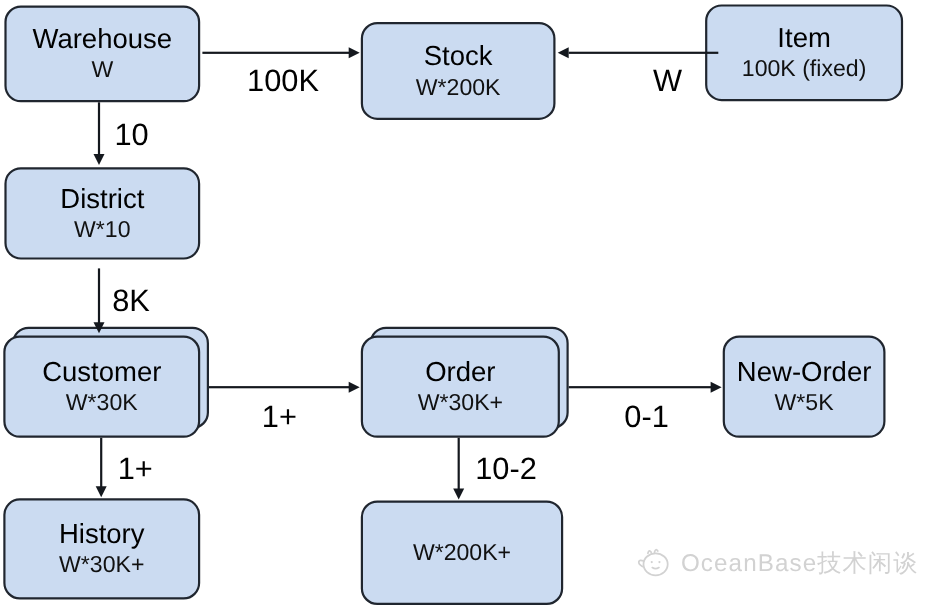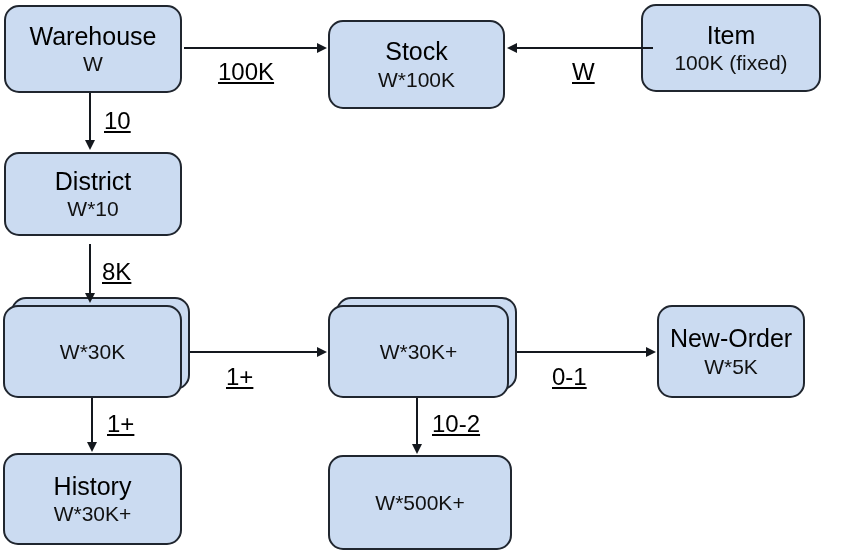--- a/index.html
+++ b/index.html
@@ -51,22 +51,22 @@
     border-top: 5px solid transparent;
     border-bottom: 5px solid transparent;
   }
   .head-down {
     position: absolute; width: 0; height: 0;
     border-top: 10px solid #14181e;
     border-left: 5px solid transparent;
     border-right: 5px solid transparent;
   }
   .edge-label {
-    position: absolute; font-size: 24px; color: #000;
-    text-align: left; white-space: nowrap; text-decoration: underline;
+    position: absolute; font-size: 28px; color: #000;
+    text-align: right; white-space: nowrap;
   }
   #watermark {
     position: absolute; left: 576px; top: 496px;
     display: flex; align-items: center; gap: 7px;
     color: #d2d2d2; font-size: 22px; letter-spacing: 1px;
     text-shadow: -1px -1px 0 #ffffff;
     white-space: nowrap;
   }
   #watermark svg { display: block; }
 </style>
@@ -78,69 +78,71 @@
   <div class="entity" style="left:4px; top:5px; width:178px; height:88px">
     <div class="box-face">
       <div class="entity-title">Warehouse</div>
       <div class="entity-sub">W</div>
     </div>
   </div>
 
   <div class="entity" style="left:328px; top:20px; width:177px; height:89px">
     <div class="box-face">
       <div class="entity-title">Stock</div>
-      <div class="entity-sub">W*100K</div>
+      <div class="entity-sub">W*200K</div>
     </div>
   </div>
 
   <div class="entity" style="left:641px; top:4px; width:180px; height:88px">
     <div class="box-face">
       <div class="entity-title">Item</div>
       <div class="entity-sub">100K (fixed)</div>
     </div>
   </div>
 
   <div class="entity" style="left:4px; top:152px; width:178px; height:84px">
     <div class="box-face">
       <div class="entity-title">District</div>
       <div class="entity-sub">W*10</div>
     </div>
   </div>
 
   <div class="entity" style="left:3px; top:305px; width:179px; height:93px">
     <div class="shadow-box"></div>
     <div class="box-face">
+      <div class="entity-title">Customer</div>
       <div class="entity-sub">W*30K</div>
     </div>
   </div>
 
   <div class="entity" style="left:328px; top:305px; width:181px; height:93px">
     <div class="shadow-box"></div>
     <div class="box-face">
+      <div class="entity-title">Order</div>
       <div class="entity-sub">W*30K+</div>
     </div>
   </div>
 
   <div class="entity" style="left:657px; top:305px; width:148px; height:93px">
     <div class="box-face">
       <div class="entity-title">New-Order</div>
       <div class="entity-sub">W*5K</div>
     </div>
   </div>
 
   <div class="entity" style="left:3px; top:453px; width:179px; height:92px">
     <div class="box-face">
       <div class="entity-title">History</div>
       <div class="entity-sub">W*30K+</div>
     </div>
   </div>
 
   <div class="entity" style="left:328px; top:455px; width:184px; height:95px">
     <div class="box-face">
-      <div class="entity-sub">W*500K+</div>
+      <div class="entity-sub">W*200K+</div>
     </div>
   </div>
 
   <div class="hline" style="left:184px; top:47px; width:134px"></div>
   <div class="head-right" style="left:317px; top:43px"></div>
   <div class="edge-label" style="left:218px; top:58px; width:72px">100K</div>
 
   <div class="hline" style="left:517px; top:47px; width:136px"></div>
   <div class="head-left" style="left:507px; top:43px"></div>
   <div class="edge-label" style="left:572px; top:58px; width:48px">W</div>
@@ -162,14 +164,30 @@
   <div class="edge-label" style="left:552px; top:363px; width:56px">0-1</div>
 
   <div class="vline" style="left:91px; top:398px; height:45px"></div>
   <div class="head-down" style="left:87px; top:442px"></div>
   <div class="edge-label" style="left:107px; top:410px">1+</div>
 
   <div class="vline" style="left:416px; top:398px; height:47px"></div>
   <div class="head-down" style="left:412px; top:444px"></div>
   <div class="edge-label" style="left:432px; top:410px">10-2</div>
 
+  <div id="watermark">
+    <span>
+      <svg width="36" height="32" viewBox="0 0 36 32">
+        <g fill="none" stroke="#d2d2d2" stroke-width="1.6" stroke-linecap="round">
+          <ellipse cx="20" cy="17" rx="11" ry="10"></ellipse>
+          <path d="M9 14 C4 12, 3 16, 8 19"></path>
+          <path d="M13 7 q1 -4 3 -1"></path>
+          <path d="M19 6 q1 -4 3 -1"></path>
+          <circle cx="16.5" cy="15" r="1" fill="#d2d2d2" stroke="none"></circle>
+          <circle cx="23.5" cy="15" r="1" fill="#d2d2d2" stroke="none"></circle>
+          <path d="M17 20 q3 2 6 0"></path>
+        </g>
+      </svg>
+    </span>
+    <span>OceanBase技术闲谈</span>
+  </div>
 
 </div>
 
 </body></html>

